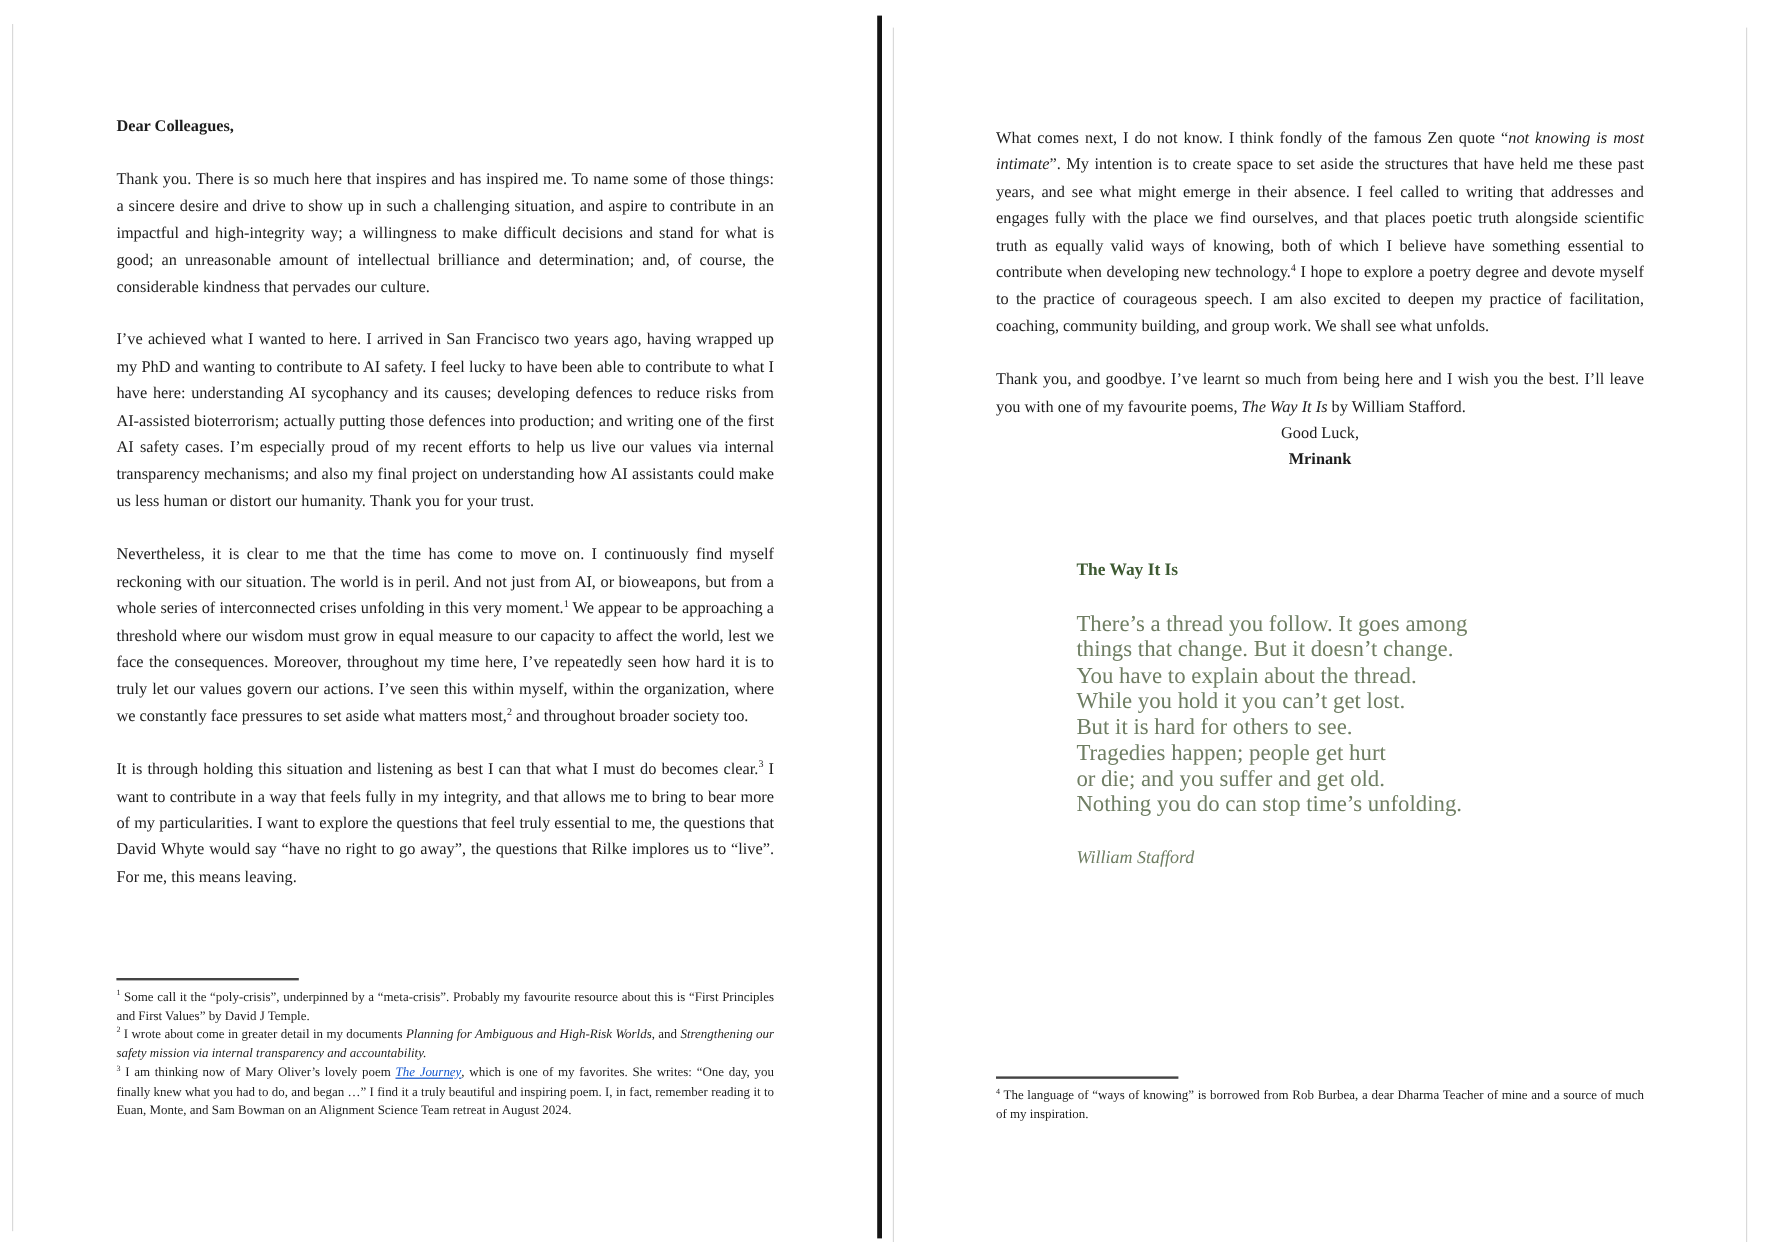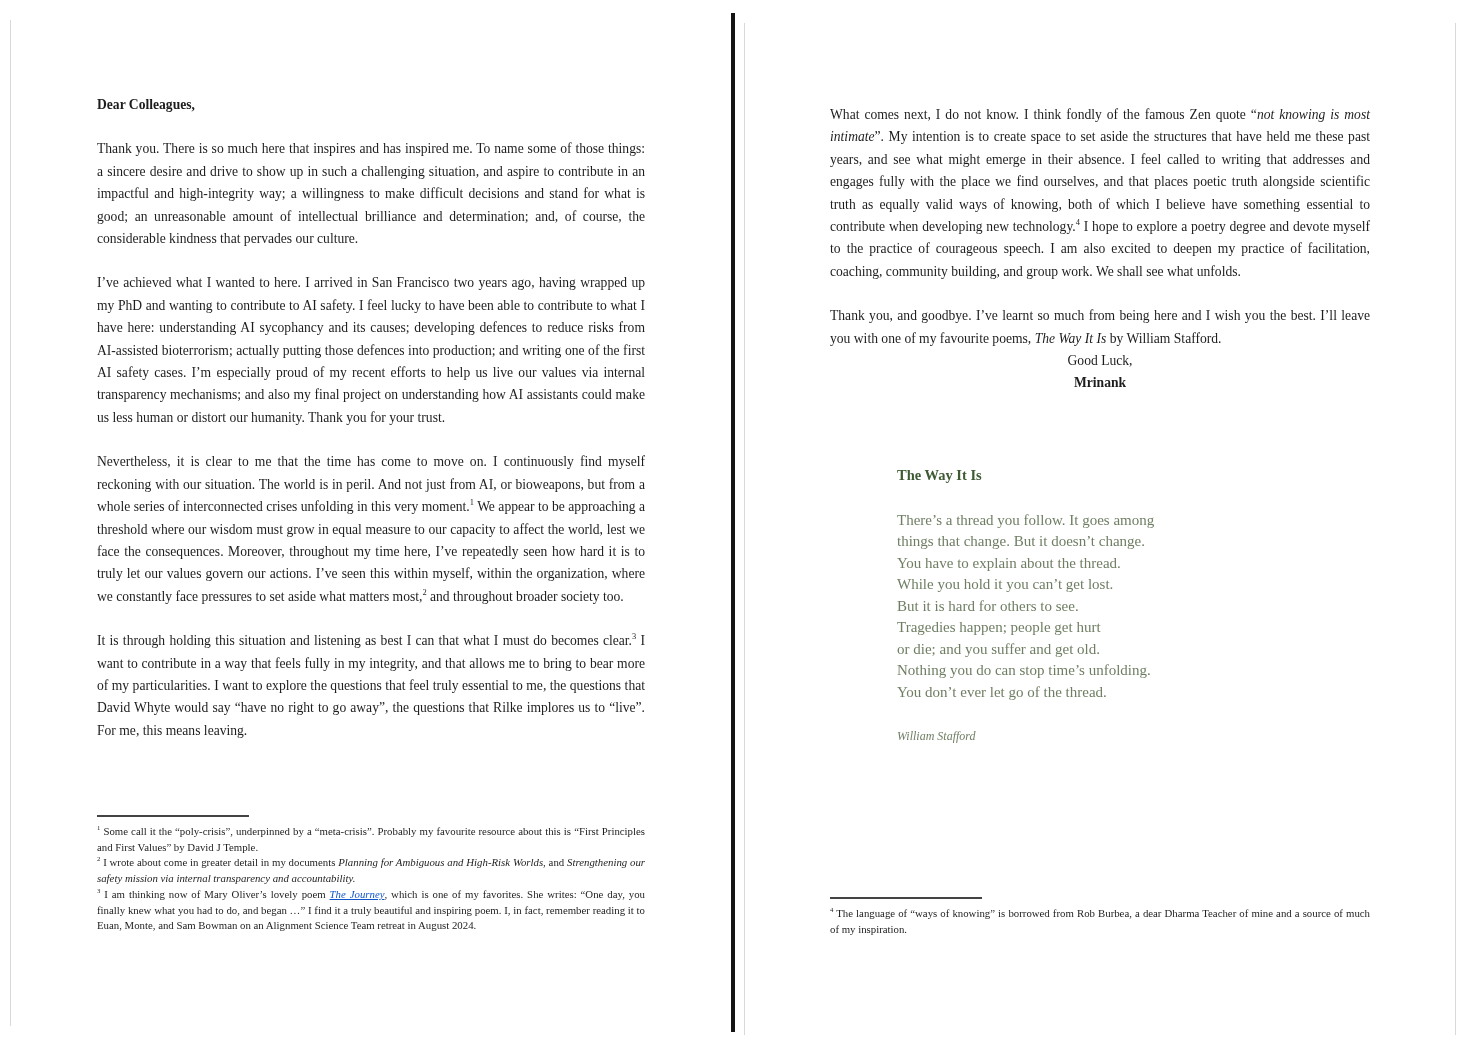--- a/index.html
+++ b/index.html
@@ -29,23 +29,23 @@
   #page1-footnotes{left:97px;top:815px;}
   #page2-footnotes{left:830px;top:897px;width:540px;}
   .fn-rule{width:152px;border:none;border-top:2px solid #444;margin:0 0 7px 0;}
   p.fn{margin:0;font-size:10.8px;line-height:15.7px;text-align:justify;}
 
   .signature{text-align:center;font-size:13.6px;line-height:22.4px;}
   .sig-name{font-weight:bold;}
 
   .poem-block{margin-left:67px;margin-top:69px;}
   .poem-title{font-weight:bold;font-size:14.5px;line-height:22px;color:#3e5a33;margin:0 0 24px 0;}
-  .poem-lines{font-size:15px;color:#6f7e63;}
+  .poem-lines{font-size:19px;color:#6f7e63;}
   .poem-line{line-height:21.5px;}
-  .poem-attribution{font-style:italic;color:#6f7e63;font-size:12px;margin-top:23px;line-height:21.5px;}
+  .poem-attribution{font-style:italic;color:#6f7e63;font-size:15px;margin-top:23px;line-height:21.5px;}
 </style>
 </head>
 <body>
 
 <div id="edge-left" class="edge"></div>
 <div id="divider"></div>
 <div id="edge-r1" class="edge"></div>
 <div id="edge-r2" class="edge"></div>
 
 <div id="page1-content" class="content">
@@ -74,21 +74,20 @@
     <p class="poem-title">The Way It Is</p>
     <div class="poem-lines">
         <div class="poem-line">There’s a thread you follow. It goes among</div>
         <div class="poem-line">things that change. But it doesn’t change.</div>
         <div class="poem-line">You have to explain about the thread.</div>
         <div class="poem-line">While you hold it you can’t get lost.</div>
         <div class="poem-line">But it is hard for others to see.</div>
         <div class="poem-line">Tragedies happen; people get hurt</div>
         <div class="poem-line">or die; and you suffer and get old.</div>
         <div class="poem-line">Nothing you do can stop time’s unfolding.</div>
-        <div class="poem-line">You don’t ever let go of the thread.</div>
       </div>
     <div class="poem-attribution">William Stafford</div>
   </div>
 </div>
 
 <div id="page2-footnotes" class="footnotes">
   <hr class="fn-rule">
   <p class="fn"><sup>4</sup><span> The language of “ways of knowing” is borrowed from Rob Burbea, a dear Dharma Teacher of mine and a source of much of my inspiration.</span></p>
 </div>
 

